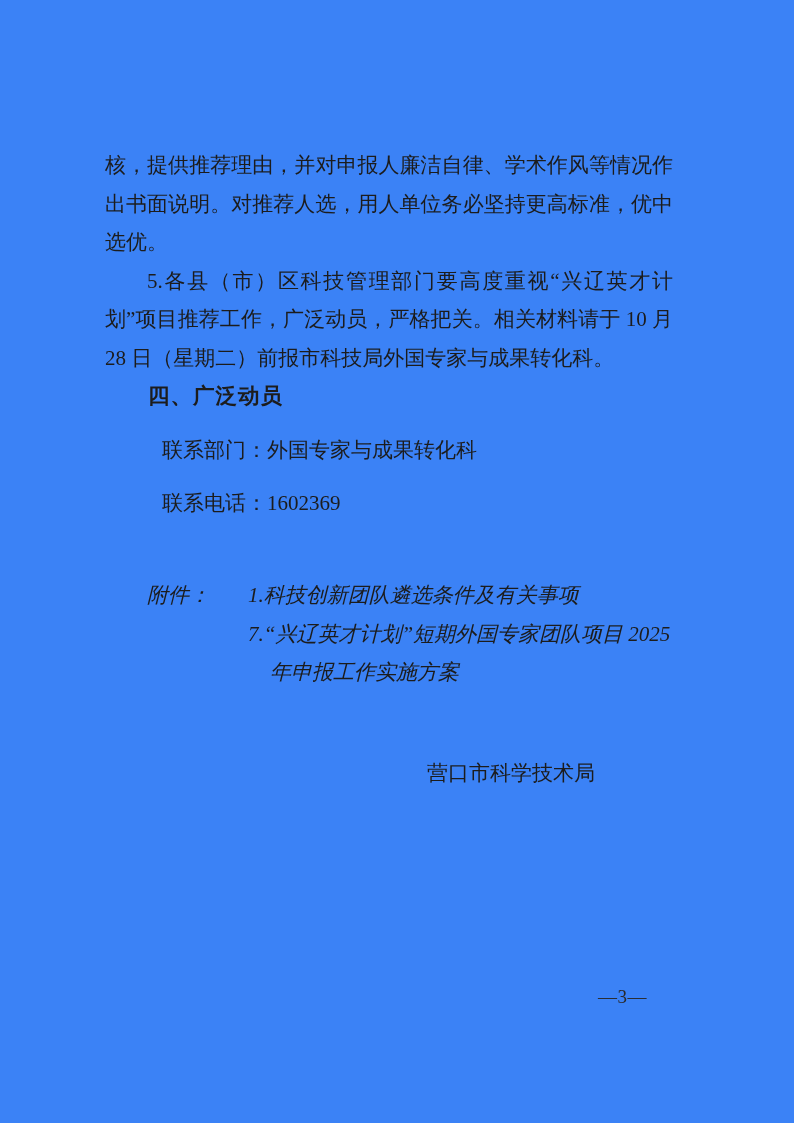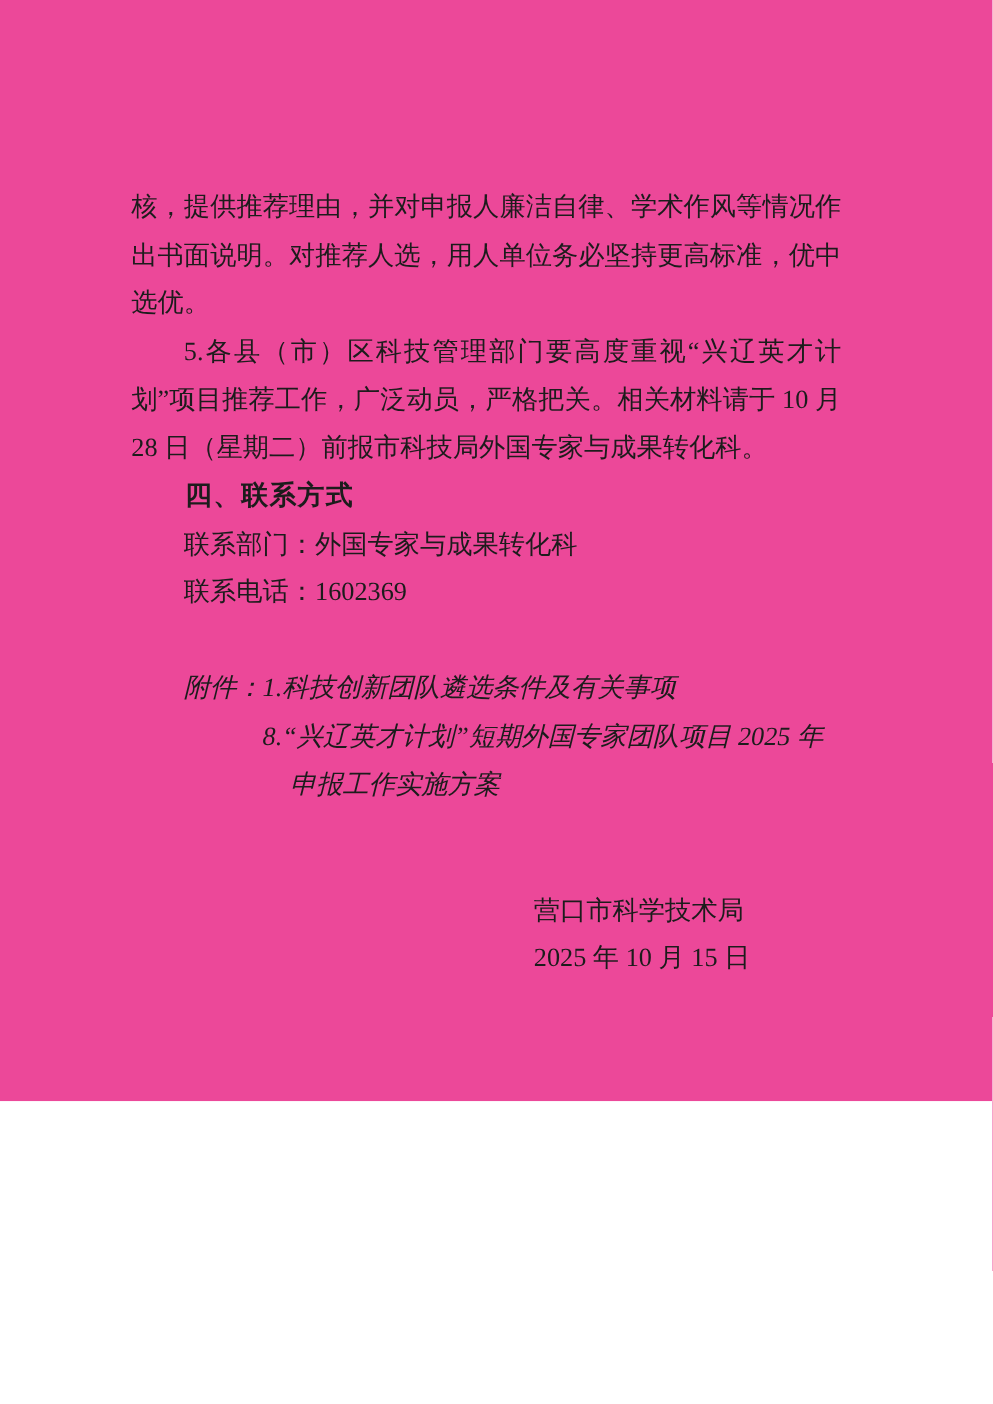--- a/index.html
+++ b/index.html
@@ -3,22 +3,22 @@
 <meta charset="utf-8">
 <style>
   html, body {
     margin: 0;
     padding: 0;
     background: #ffffff;
   }
   .page {
     position: relative;
     width: 794px;
-    height: 881px;
-    background: #ec4899;
+    height: 1123px;
+    background: #3b82f6;
     overflow: hidden;
     font-family: "Liberation Serif", "DejaVu Serif", serif;
     color: #1c1c1c;
   }
   .content {
     position: absolute;
     left: 105px;
     top: 146px;
     width: 568px;
     font-size: 21px;
@@ -34,21 +34,21 @@
   .section-heading {
     margin: 0;
     text-indent: 2em;
     font-family: "Liberation Sans", "DejaVu Sans", sans-serif;
     font-weight: bold;
     font-size: 21.5px;
     letter-spacing: 1px;
     text-align: left;
   }
   .contact-line {
-    margin: 0;
+    margin: 15px;
     text-indent: 2em;
     white-space: pre-wrap;
     text-align: left;
   }
   .spacer-one-line { height: 38.5px; }
   .spacer-pre-signature { height: 62px; }
   .attachments {
     display: flex;
     margin-left: 2em;
     text-align: left;
@@ -57,20 +57,21 @@
   .attachments-label {
     flex: 0 0 auto;
     white-space: nowrap;
   }
   .attachments-items {
     flex: 1 1 auto;
   }
   .attachment-item {
     padding-left: 22px;
     text-indent: -22px;
+    margin-left: 38px;
   }
   .signature-block {
     width: 230px;
     margin-left: 322px;
     text-align: left;
   }
   .signature-line {
     margin: 0;
     white-space: nowrap;
   }
@@ -88,41 +89,40 @@
 <body>
 
 <div class="page">
 
   <div class="content">
 
     <p class="para">核，提供推荐理由，并对申报人廉洁自律、学术作风等情况作出书面说明。对推荐人选，用人单位务必坚持更高标准，优中选优。</p>
 
     <p class="para indent2">5.各县（市）区科技管理部门要高度重视“兴辽英才计划”项目推荐工作，广泛动员，严格把关。相关材料请于 10 月 28 日（星期二）前报市科技局外国专家与成果转化科。</p>
 
-    <p class="section-heading">四、联系方式</p>
+    <p class="section-heading">四、广泛动员</p>
 
     <p class="contact-line">联系部门：外国专家与成果转化科</p>
 
 
     <p class="contact-line">联系电话：1602369</p>
 
     <div class="spacer-one-line"></div>
 
     <div class="attachments">
       <div class="attachments-label">附件：</div>
       <div class="attachments-items">
         <div class="attachment-item">1.科技创新团队遴选条件及有关事项</div>
-        <div class="attachment-item">8.“兴辽英才计划”短期外国专家团队项目 2025 年申报工作实施方案</div>
+        <div class="attachment-item">7.“兴辽英才计划”短期外国专家团队项目 2025 年申报工作实施方案</div>
       </div>
     </div>
 
     <div class="spacer-pre-signature"></div>
 
     <div class="signature-block">
       <p class="signature-line">营口市科学技术局</p>
-      <p class="signature-line">2025 年 10 月 15 日</p>
     </div>
 
   </div>
 
   <div class="page-number">—3—</div>
 
 </div>
 
 </body></html>

